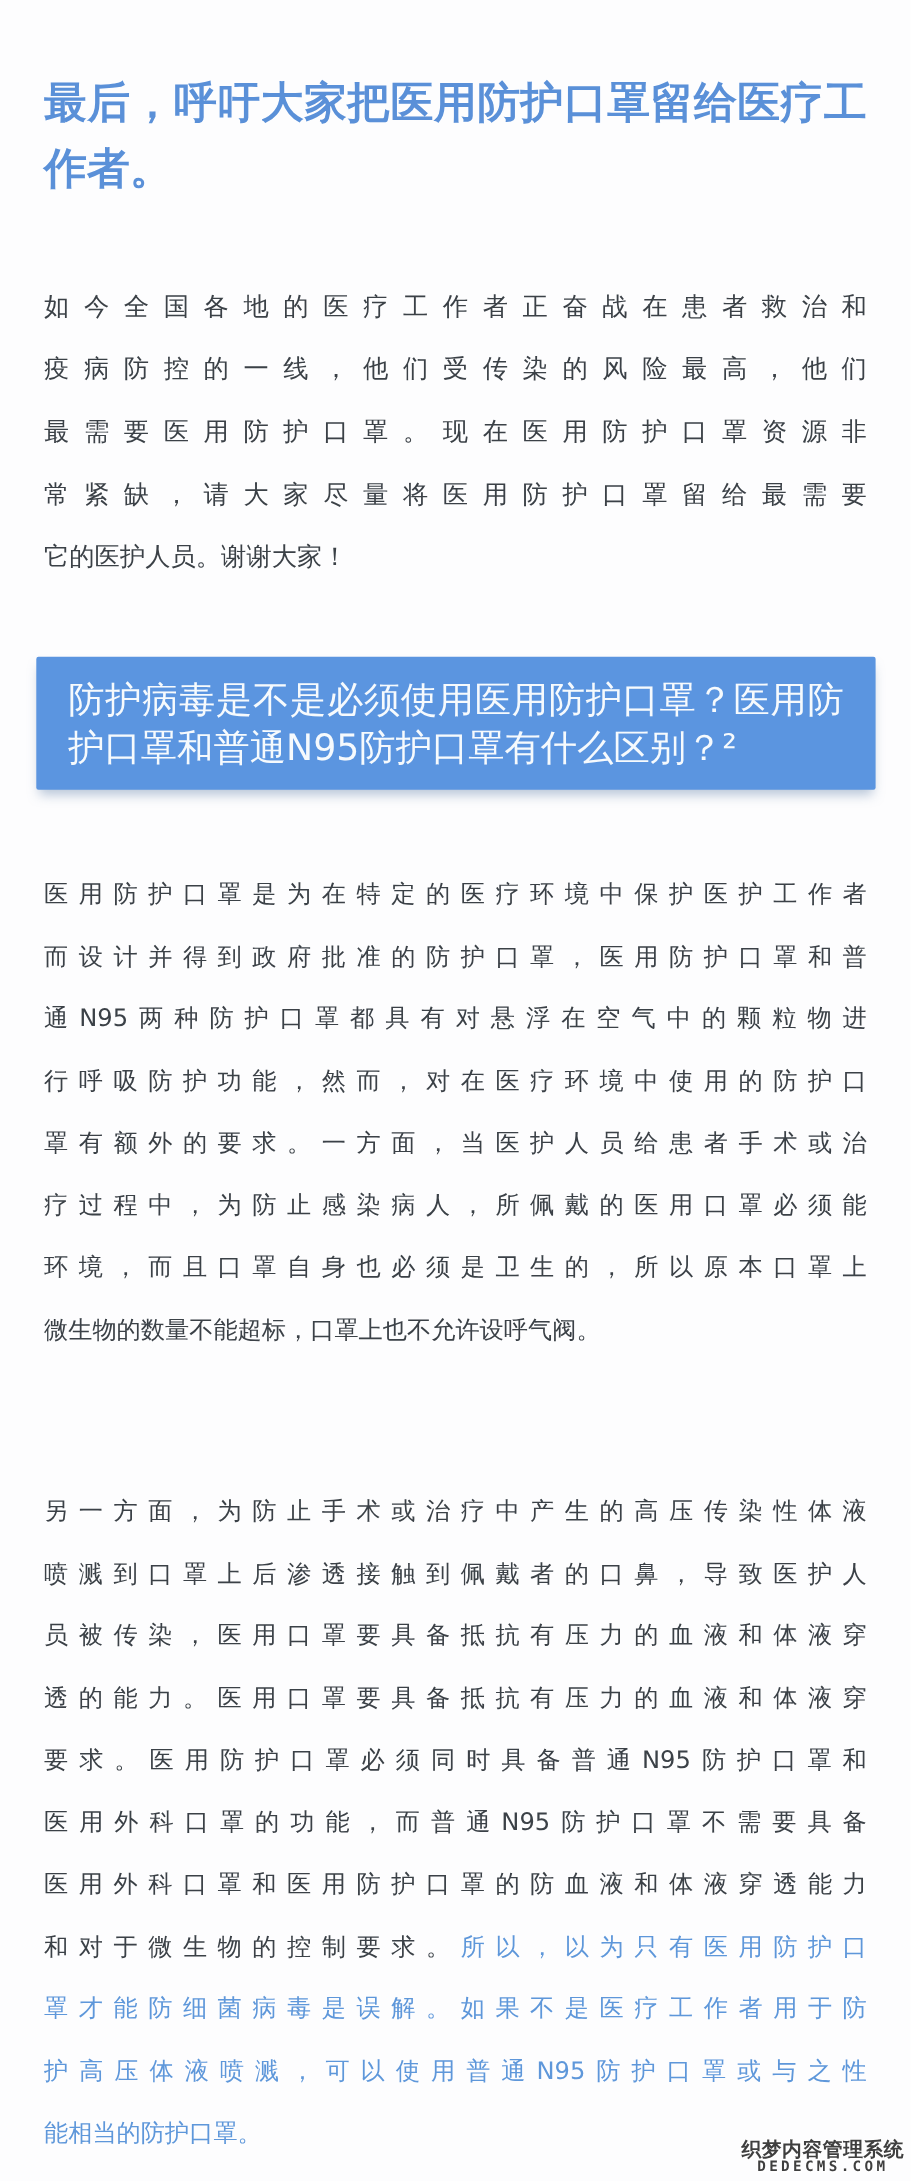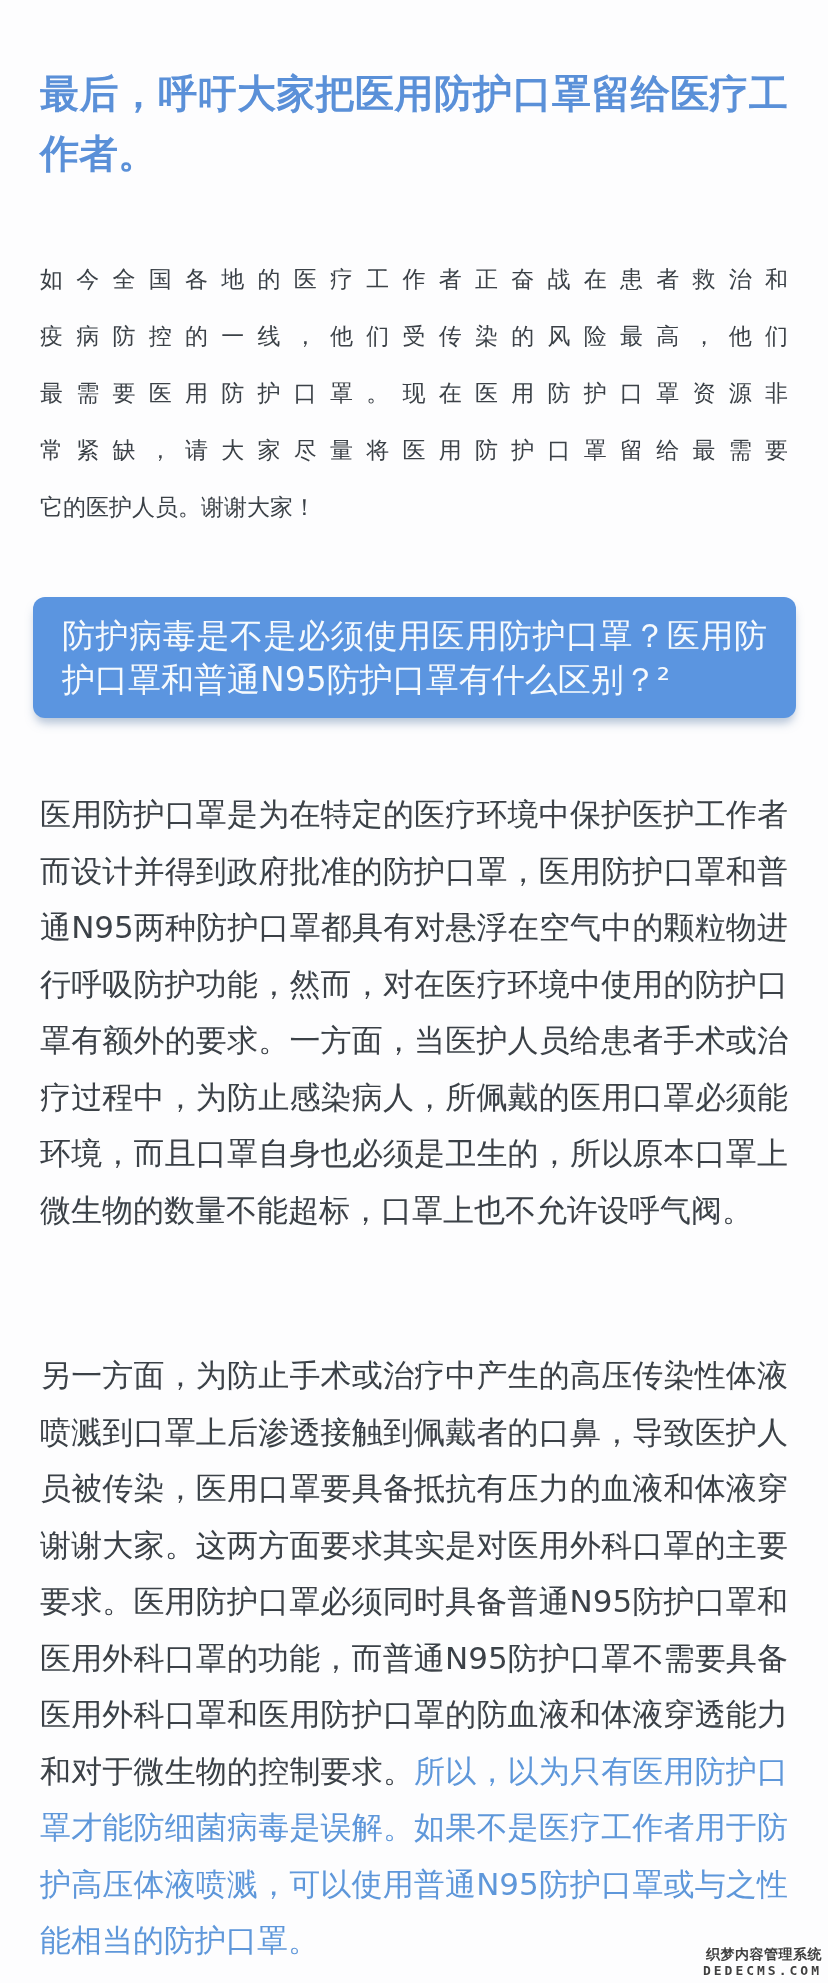--- a/index.html
+++ b/index.html
@@ -42,56 +42,56 @@
     color: var(--body-dark);
   }
   .para-1 {
     top: 251px;
     font-size: 23px;
     line-height: 57px;
   }
   .para-2 { top: 786px; }
   .para-3 { top: 1347px; }
   .para-2, .para-3 {
-    font-size: 31px;
+    font-size: 22px;
     line-height: 56.5px;
   }
   .question-box {
     position: absolute;
     top: 597px; left: 33px; width: 763px;
     padding: 17px 29px 16px 29px;
     background: var(--box-blue);
-    border-radius: 12px;
+    border-radius: 2px;
     box-shadow: 0 7px 10px -2px rgba(108, 138, 175, 0.5);
     color: var(--box-text);
     font-size: 33px;
     line-height: 44px;
   }
   .run-dark { color: var(--body-dark); }
   .run-blue { color: var(--inline-blue); margin-top: 31px; }
   .watermark {
     position: absolute;
     right: 6px; bottom: 4px;
     text-align: right;
     color: var(--watermark-dark);
     text-shadow: 1px 1px 0 rgba(255,255,255,0.9), -1px -1px 0 rgba(255,255,255,0.9);
   }
   .watermark-cn {
-    font-size: 14px;
+    font-size: 18px;
     font-weight: bold;
     letter-spacing: 0.5px;
     line-height: 17px;
-    font-family: Liberation Serif, serif;
   }
   .watermark-en {
     font-family: "DejaVu Sans Mono", monospace;
     font-size: 13px;
     font-weight: bold;
     letter-spacing: 3px;
     line-height: 16px;
+    text-align: center;
   }
 </style>
 </head>
 <body>
 
 <div class="page">
 
   <div class="heading">
       <div class="line fill">最后，呼吁大家把医用防护口罩留给医疗工</div>
       <div class="line">作者。</div>
@@ -118,21 +118,21 @@
       <div class="line fill">罩有额外的要求。一方面，当医护人员给患者手术或治</div>
       <div class="line fill">疗过程中，为防止感染病人，所佩戴的医用口罩必须能</div>
       <div class="line fill">环境，而且口罩自身也必须是卫生的，所以原本口罩上</div>
       <div class="line">微生物的数量不能超标，口罩上也不允许设呼气阀。</div>
     </div>
 
   <div class="para para-3">
       <div class="line fill">另一方面，为防止手术或治疗中产生的高压传染性体液</div>
       <div class="line fill">喷溅到口罩上后渗透接触到佩戴者的口鼻，导致医护人</div>
       <div class="line fill">员被传染，医用口罩要具备抵抗有压力的血液和体液穿</div>
-      <div class="line fill">谢谢大家。这两方面要求其实是对医用外科口罩的主要</div>
+      <div class="line fill">透的能力。医用口罩要具备抵抗有压力的血液和体液穿</div>
       <div class="line fill">要求。医用防护口罩必须同时具备普通N95防护口罩和</div>
       <div class="line fill">医用外科口罩的功能，而普通N95防护口罩不需要具备</div>
       <div class="line fill">医用外科口罩和医用防护口罩的防血液和体液穿透能力</div>
       <div class="line fill"><span class="run-dark">和对于微生物的控制要求。</span><span class="run-blue">所以，以为只有医用防护口</span></div>
       <div class="line fill"><span class="run-blue">罩才能防细菌病毒是误解。如果不是医疗工作者用于防</span></div>
       <div class="line fill"><span class="run-blue">护高压体液喷溅，可以使用普通N95防护口罩或与之性</span></div>
       <div class="line"><span class="run-blue">能相当的防护口罩。</span></div>
     </div>
 
   <div class="watermark">

